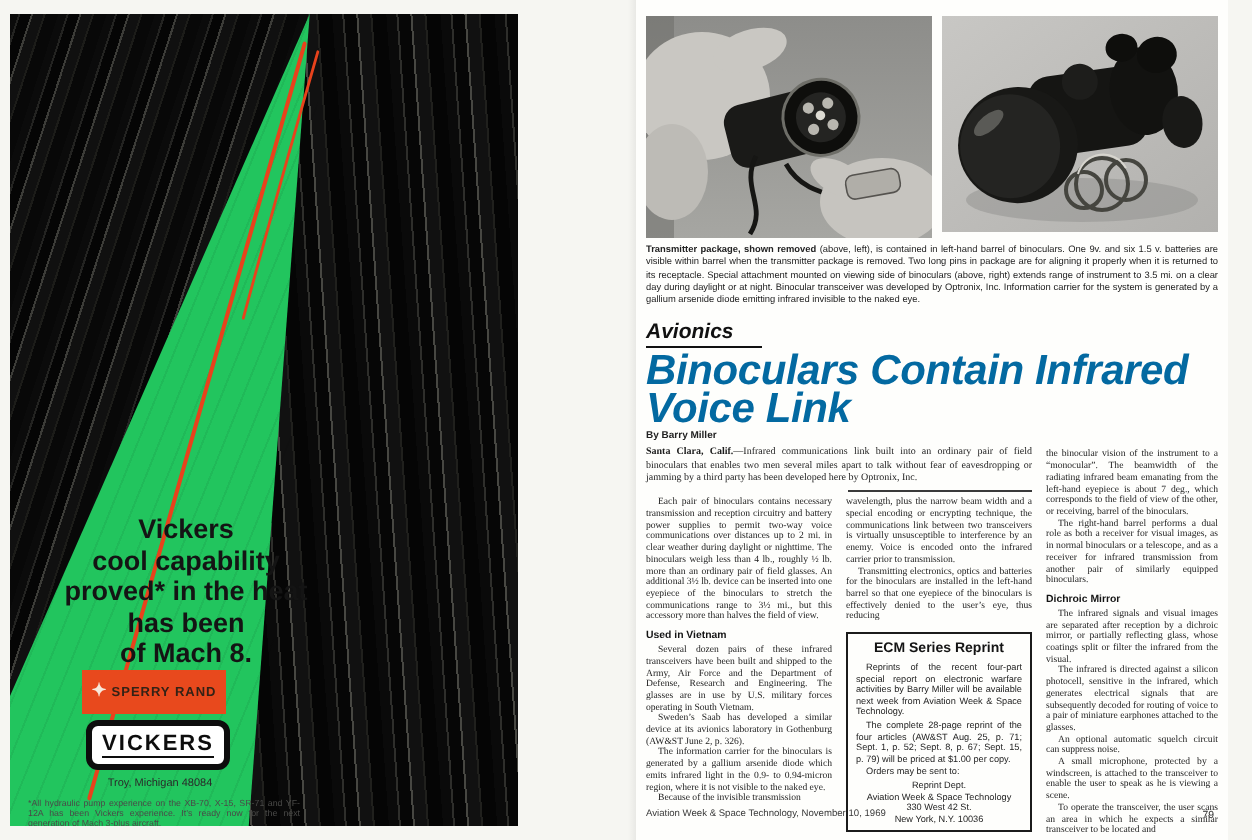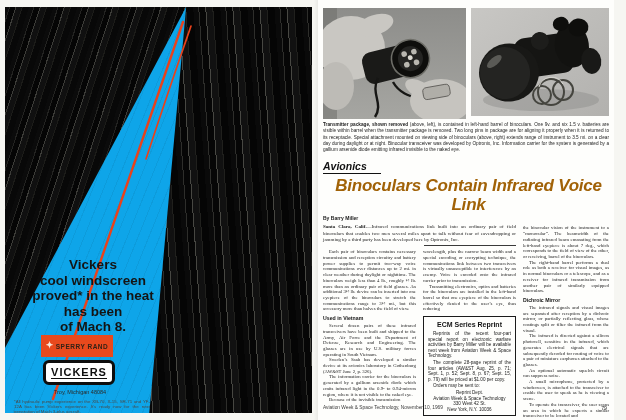--- a/index.html
+++ b/index.html
@@ -2,21 +2,21 @@
 <html><head>
 <meta charset="utf-8">
 <style>
   * { margin:0; padding:0; box-sizing:border-box; }
   html,body { width:626px; height:420px; }
   body { background:#f6f6f2; font-family:"Liberation Serif", serif; position:relative; overflow:hidden; }
 
   .canvas { position:absolute; inset:0; }
 
   
-  .ad-page { position:absolute; left:5px; top:7px; width:307px; height:406px; background:#0ea5e9; overflow:hidden; }
+  .ad-page { position:absolute; left:5px; top:7px; width:254px; height:406px; background:#22c55e; overflow:hidden; }
   .streaks-left { position:absolute; inset:0;
     background: repeating-linear-gradient(108deg,#0b0b0b 0 4px,#232321 4px 5px,#050505 5px 10px,#3c3c38 10px 11px,#101010 11px 16px,#1c1c19 16px 17px,#080808 17px 23px);
     clip-path: polygon(0 0, 59% 0, 0 84%); }
   .streaks-right { position:absolute; inset:0;
     background: repeating-linear-gradient(86deg,#0a0a0a 0 5px,#2e2e2b 5px 6px,#060606 6px 12px,#474742 12px 13px,#111 13px 19px,#20201d 19px 20px,#050505 20px 27px);
     clip-path: polygon(59% 0, 100% 0, 100% 100%, 47% 100%); }
   .wedge-tint { position:absolute; inset:0;
     background: repeating-linear-gradient(112deg, rgba(0,0,0,0) 0 9px, rgba(0,0,0,0.06) 9px 10px);
     clip-path: polygon(59% 0, 62% 0, 49% 100%, 0 100%, 0 84%); }
   .red-lines { position:absolute; inset:0; width:100%; height:100%; }
@@ -45,21 +45,21 @@
   .photos { display:flex; gap:5px; padding:8px 5px 0 5px; align-items:flex-start; }
   .photo { display:block; }
 
   .caption { margin:3px 5px 0 5px; font-family:"Liberation Sans", sans-serif; font-size:4.7px; line-height:6.3px;
     text-align:justify; color:#222; }
   .caption b { font-weight:bold; }
 
   .section-head { display:inline-block; margin:7px 0 0 5px; font-family:"Liberation Sans", sans-serif;
     font-style:italic; font-weight:bold; font-size:10.5px; color:#111; border-bottom:1.5px solid #111; padding:0 14px 1px 0; }
   .title { margin:2px 0 1px 5px; font-family:"Liberation Sans", sans-serif; font-style:italic; font-weight:bold;
-    font-size:17px; line-height:19px; letter-spacing:-0.2px; color:#a16207;text-align:center; }
+    font-size:21px; line-height:19px; letter-spacing:-0.2px; color:#0369a1; }
   .byline { margin:1px 0 3px 5px; font-family:"Liberation Sans", sans-serif; font-weight:bold; font-size:5px; color:#222; }
 
   .body-flex { display:flex; gap:7px; padding:0 5px; }
   .left-two { width:193px; }
   .intro { font-size:5px; line-height:6.3px; text-align:justify; color:#1c1c1c; }
   .intro b { font-weight:bold; }
   .intro-rule { width:92px; margin:2px 0 3px 101px; border-top:1px solid #3a3a3a; }
   .two-cols { display:flex; gap:7px; }
   .col { width:93px; color:#1c1c1c; }
   .col3 { width:91px; padding-top:1px; }
@@ -85,21 +85,21 @@
   <section class="ad-page">
     <div class="streaks-left"></div>
     <div class="streaks-right"></div>
     <div class="wedge-tint"></div>
     <svg class="red-lines" viewBox="0 0 307 406" preserveAspectRatio="none">
       <path d="M178,15 Q110,210 48,392" fill="none" stroke-width="2.4" stroke-linecap="round" stroke="#e8421c"></path>
       <path d="M186,19 Q162,88 141,152" fill="none" stroke-width="1.7" stroke-linecap="round" stroke="#e8421c"></path>
     </svg>
     <div class="ad-headline">
       <div>Vickers</div>
-      <div>cool windscreen</div>
+      <div>cool capability</div>
       <div>proved* in the heat</div>
       <div>has been</div>
       <div>of Mach 8.</div>
     </div>
     <div class="sperry-box">
       <span class="star">✦</span>
       <span>SPERRY RAND</span>
     </div>
     <div class="vickers-box">
       <span class="vickers-text">VICKERS</span>

